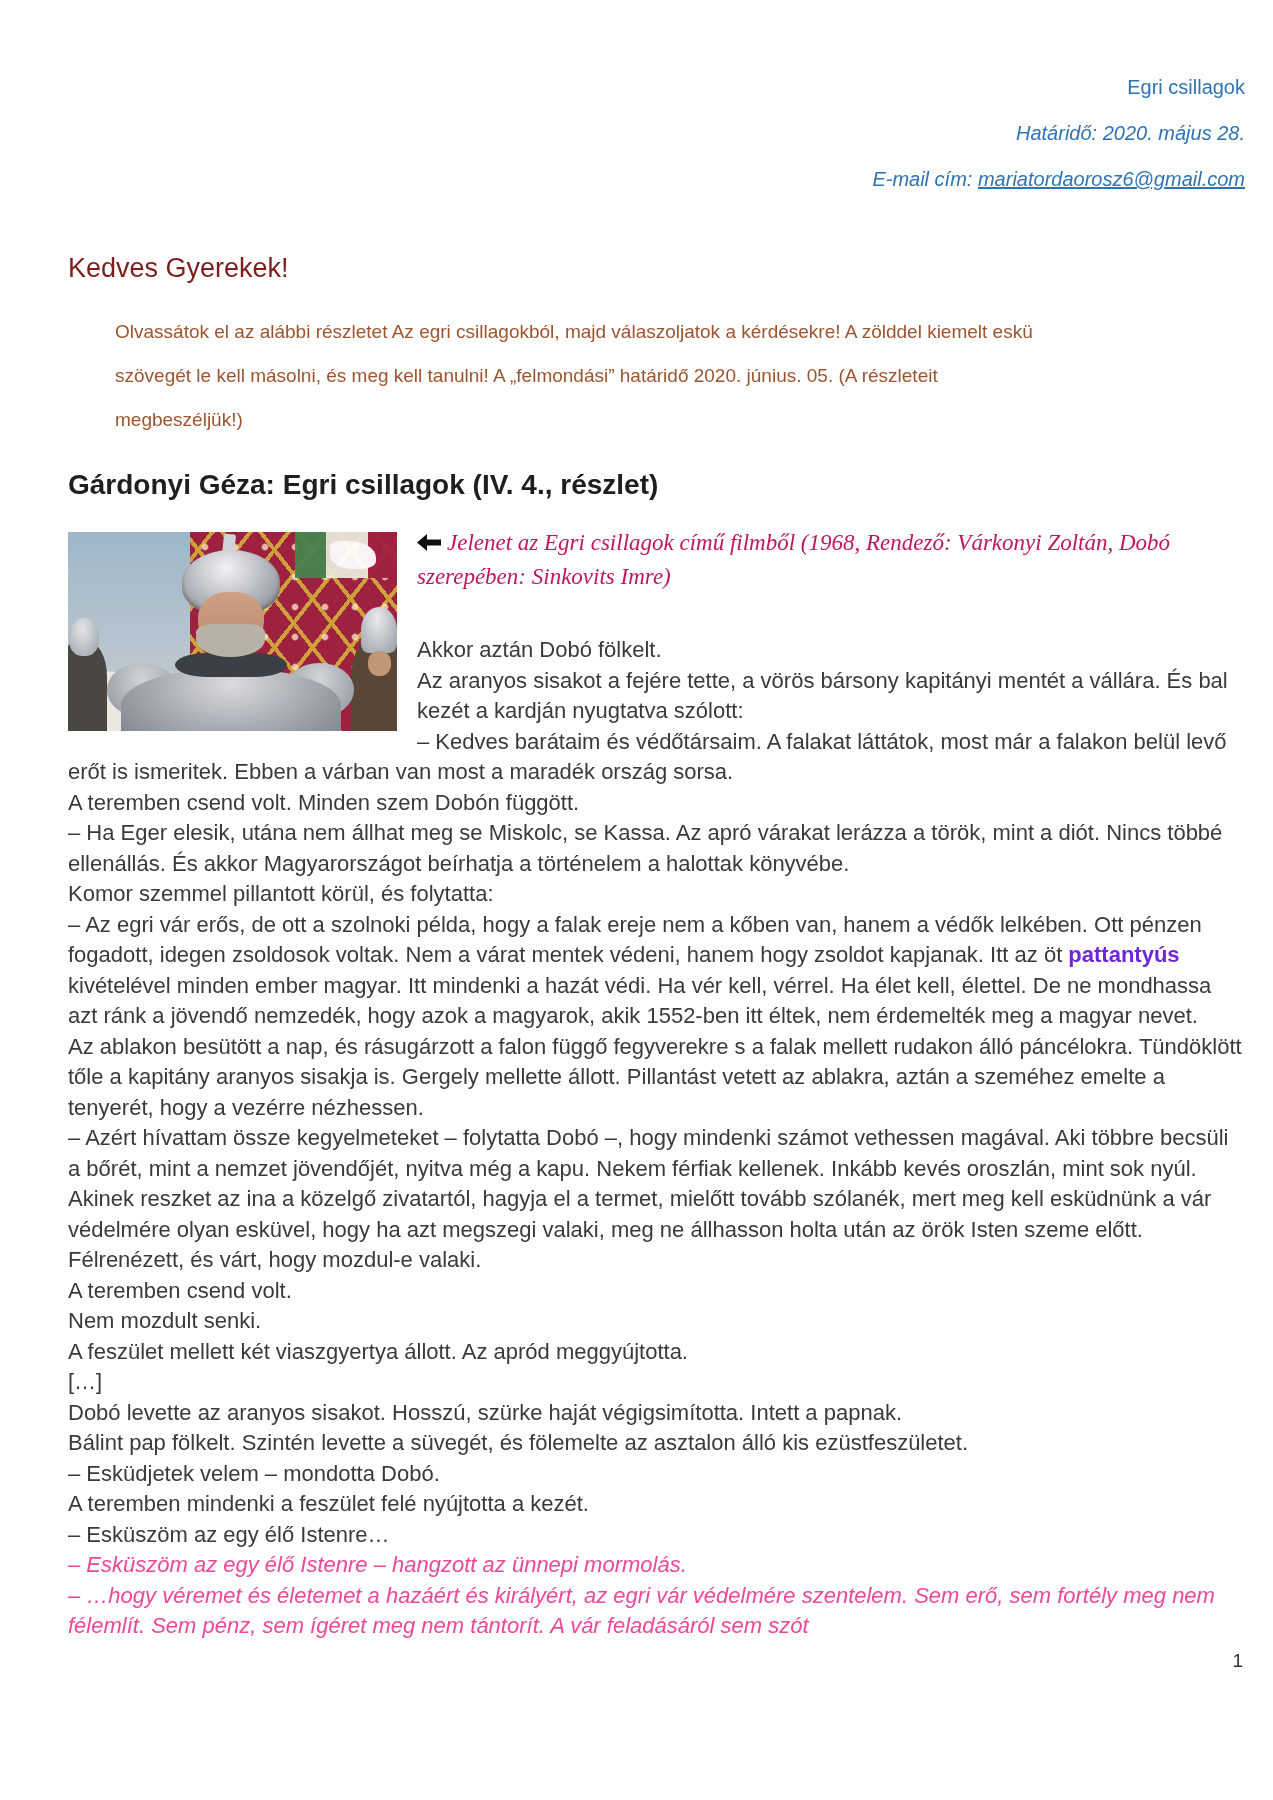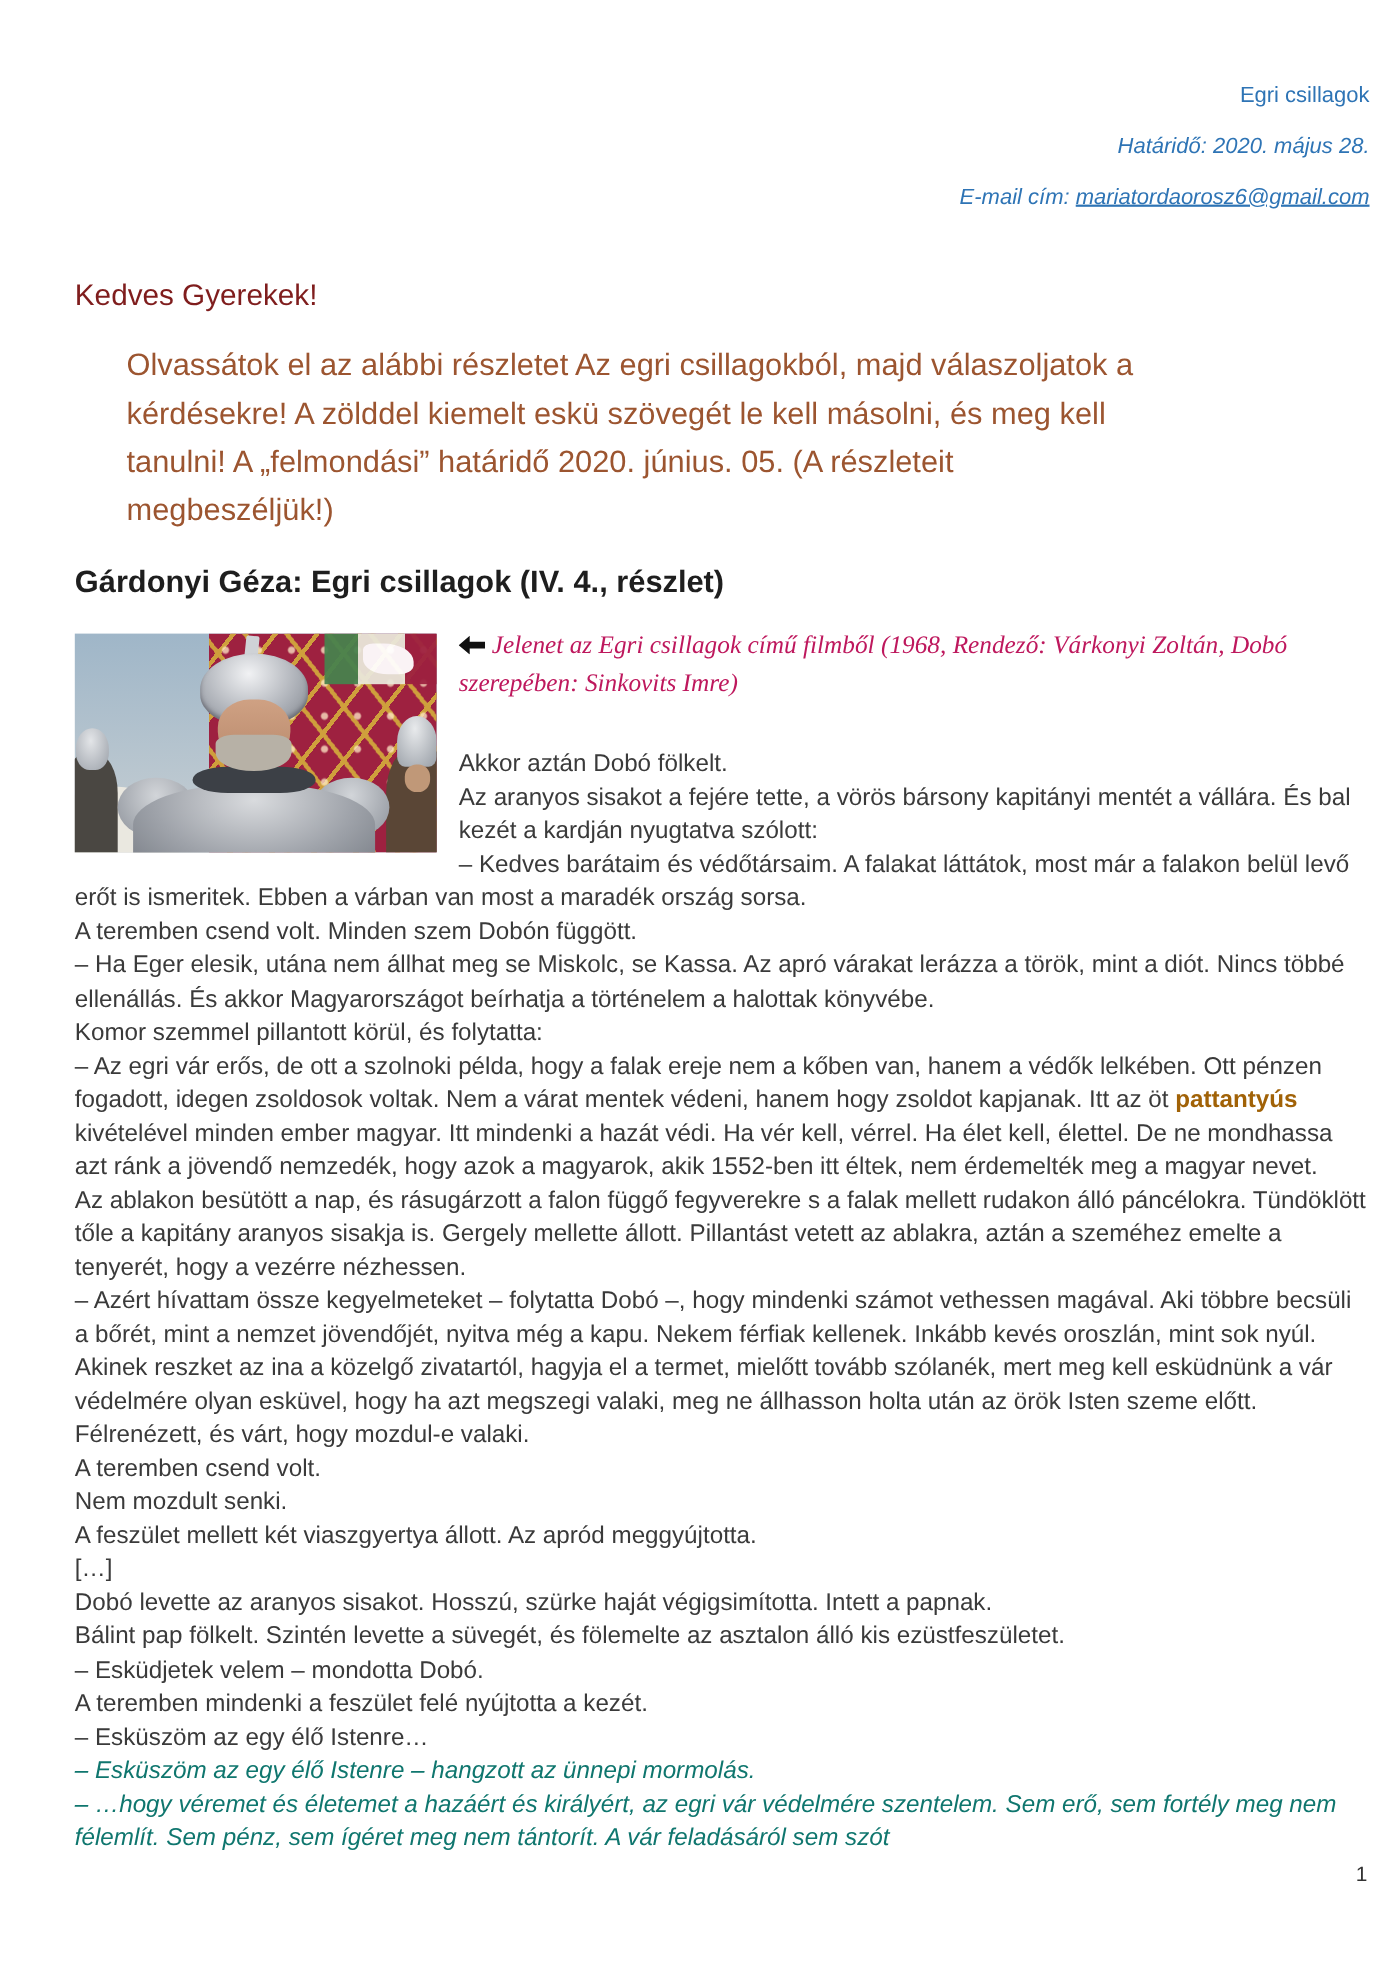--- a/index.html
+++ b/index.html
@@ -33,21 +33,21 @@
   .greeting{
     margin-top:58px;
     color:#7f1d1d;
     font-size:27px;
     line-height:32px;
   }
   .instructions{
     margin:26px 0 0 47px;
     width:942px;
     color:#9C5530;
-    font-size:28px;
+    font-size:19px;
     line-height:44px;
   }
   
   .article-title{
     margin:26px 0 0 0;
     color:#1e1e1e;
     font-size:28px;
     font-weight:bold;
     line-height:34px;
   }
@@ -59,22 +59,22 @@
   .article p{margin:0;}
   .caption{
     font-family:"Liberation Serif", serif;
     font-style:italic;
     color:#be185d;
     font-size:23px;
     line-height:33px;
     margin:0 0 42px 0 !important;
   }
   .arrow-icon{display:inline-block;vertical-align:-1px;margin-right:6px;}
-  .hl-term{color:#a16207;font-weight:bold;}
-  .green{color:#0f766e;font-style:italic;}
+  .hl-term{color:#6d28d9;font-weight:bold;}
+  .green{color:#ec4899;font-style:italic;}
   .page-number{
     text-align:right;
     font-size:19px;
     color:#333333;
     margin-top:8px;
     padding-right:2px;
   }
   
   .movie-still{
     position:relative;

